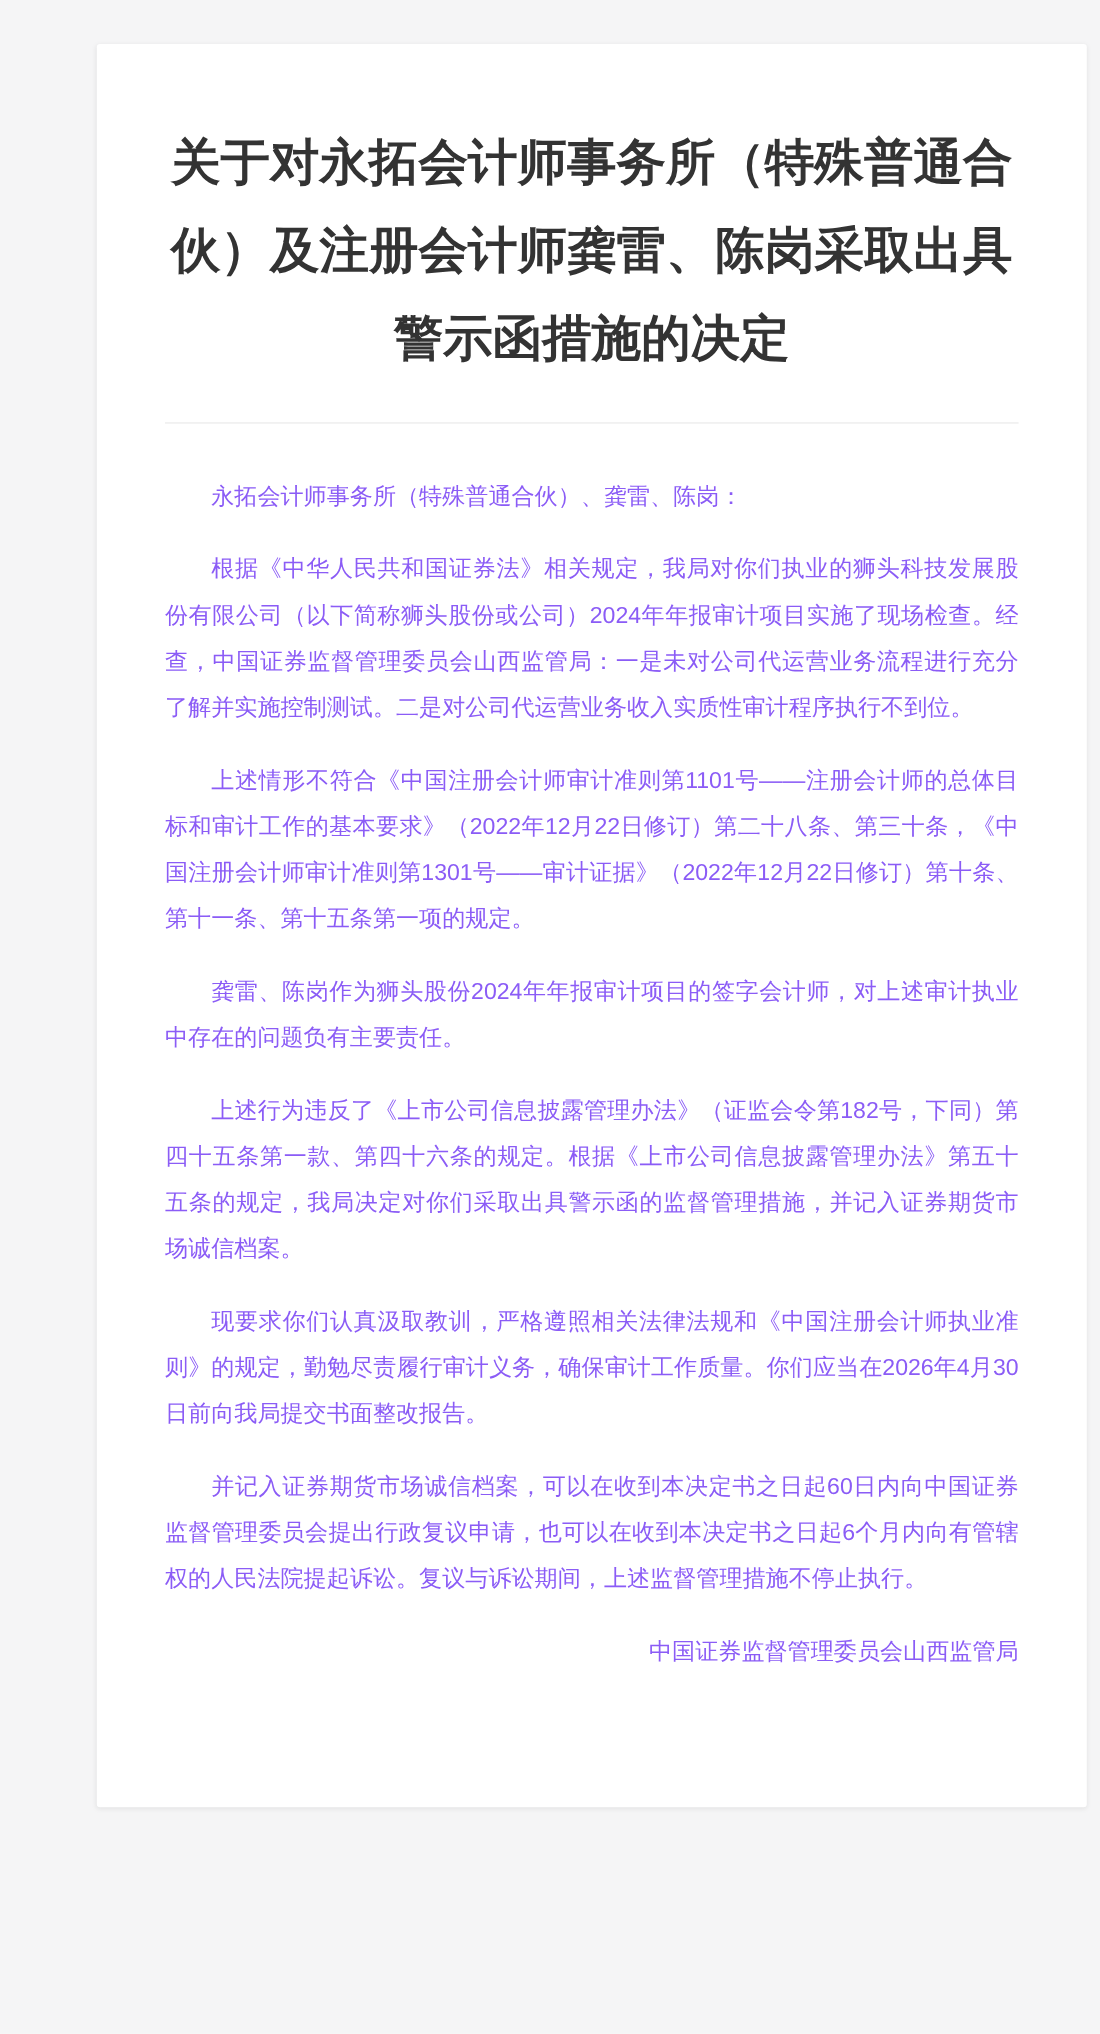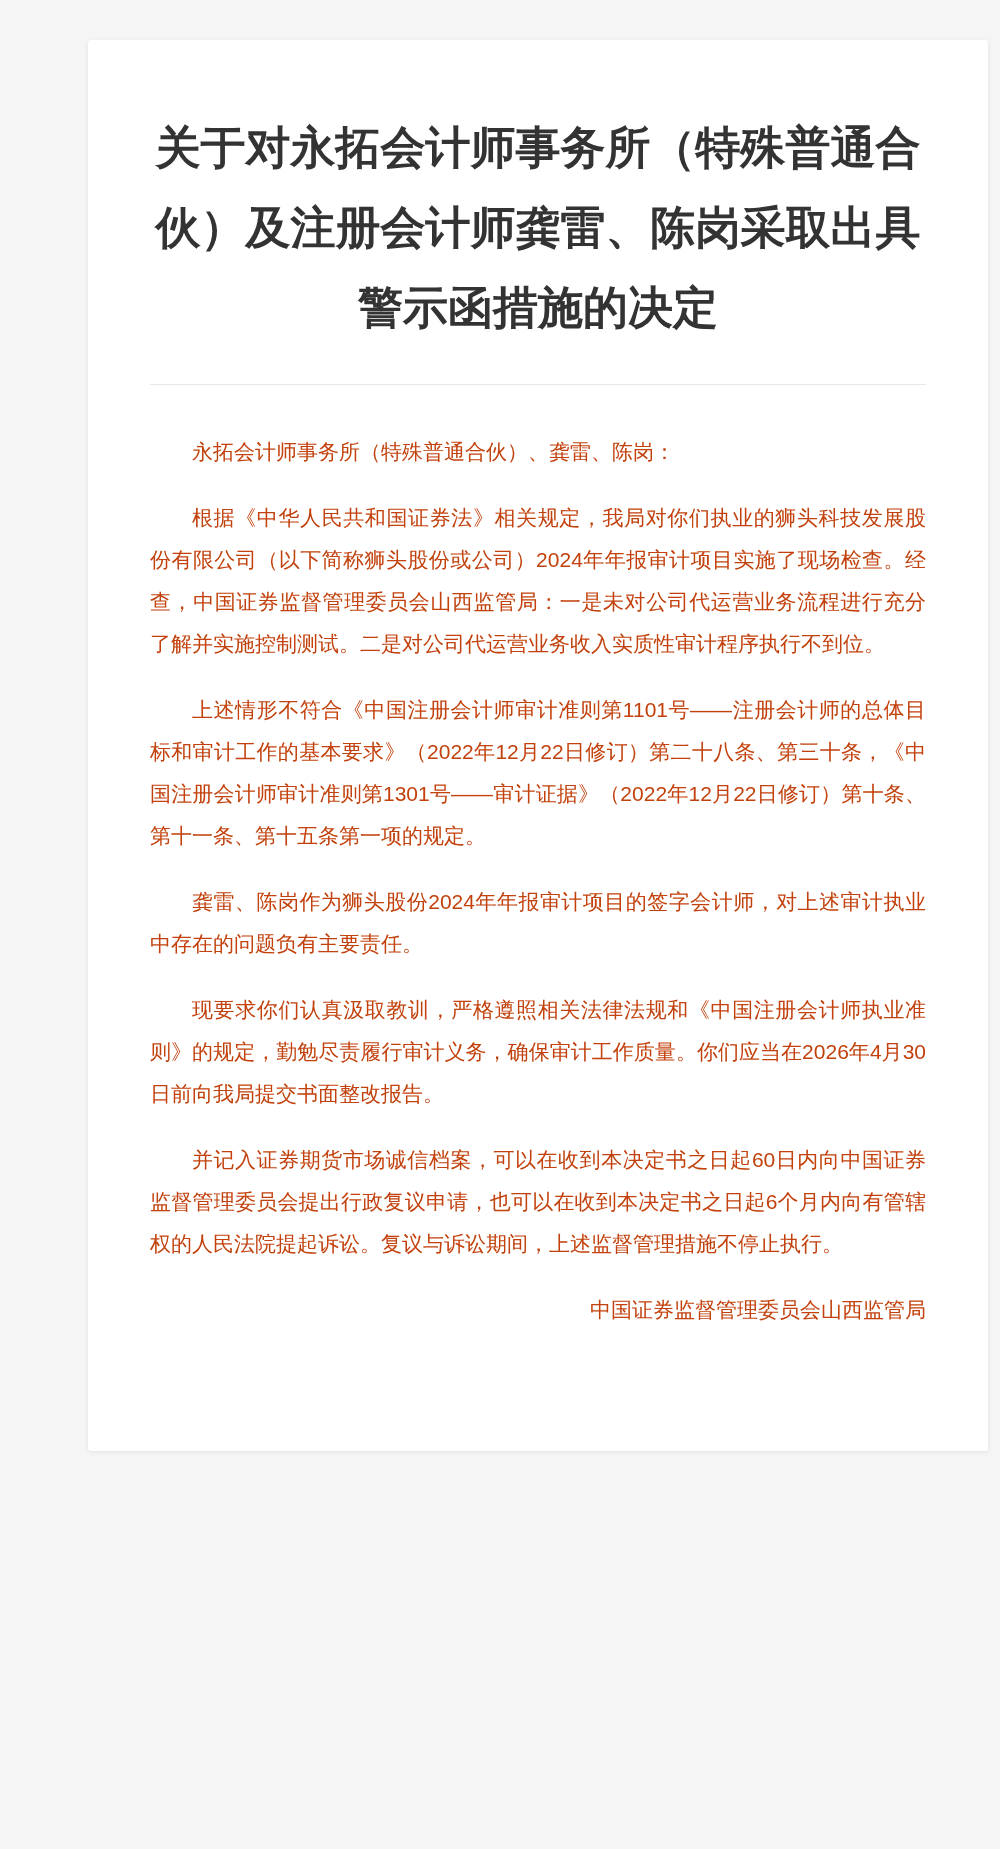--- a/index.html
+++ b/index.html
@@ -39,21 +39,21 @@
     border: none;
     border-top: 1px solid #e8e8e8;
     margin: 0;
     height: 0;
   }
   .doc-body {
     margin-top: 46px;
     font-size: 21px;
     line-height: 42px;
     text-align: justify;
-    color: #c2410c;
+    color: #8b5cf6;
   }
   .doc-body p {
     margin: 24px 0;
     text-indent: 2em;
   }
   .doc-body p.align-right {
     text-align: right;
     text-indent: 0;
   }
   .doc-body p.date-line {
@@ -65,18 +65,19 @@
 
 <div class="page">
   <div class="card">
     <h1 class="doc-title">关于对永拓会计师事务所（特殊普通合伙）及注册会计师龚雷、陈岗采取出具警示函措施的决定</h1>
     <hr class="divider">
     <div class="doc-body">
       <p>永拓会计师事务所（特殊普通合伙）、龚雷、陈岗：</p>
       <p>根据《中华人民共和国证券法》相关规定，我局对你们执业的狮头科技发展股份有限公司（以下简称狮头股份或公司）2024年年报审计项目实施了现场检查。经查，中国证券监督管理委员会山西监管局：一是未对公司代运营业务流程进行充分了解并实施控制测试。二是对公司代运营业务收入实质性审计程序执行不到位。</p>
       <p>上述情形不符合《中国注册会计师审计准则第1101号——注册会计师的总体目标和审计工作的基本要求》（2022年12月22日修订）第二十八条、第三十条，《中国注册会计师审计准则第1301号——审计证据》（2022年12月22日修订）第十条、第十一条、第十五条第一项的规定。</p>
       <p>龚雷、陈岗作为狮头股份2024年年报审计项目的签字会计师，对上述审计执业中存在的问题负有主要责任。</p>
+      <p>上述行为违反了《上市公司信息披露管理办法》（证监会令第182号，下同）第四十五条第一款、第四十六条的规定。根据《上市公司信息披露管理办法》第五十五条的规定，我局决定对你们采取出具警示函的监督管理措施，并记入证券期货市场诚信档案。</p>
       <p>现要求你们认真汲取教训，严格遵照相关法律法规和《中国注册会计师执业准则》的规定，勤勉尽责履行审计义务，确保审计工作质量。你们应当在2026年4月30日前向我局提交书面整改报告。</p>
       <p>并记入证券期货市场诚信档案，可以在收到本决定书之日起60日内向中国证券监督管理委员会提出行政复议申请，也可以在收到本决定书之日起6个月内向有管辖权的人民法院提起诉讼。复议与诉讼期间，上述监督管理措施不停止执行。</p>
       <p class="align-right">中国证券监督管理委员会山西监管局</p>
     </div>
   </div>
 </div>
 
 </body></html>

